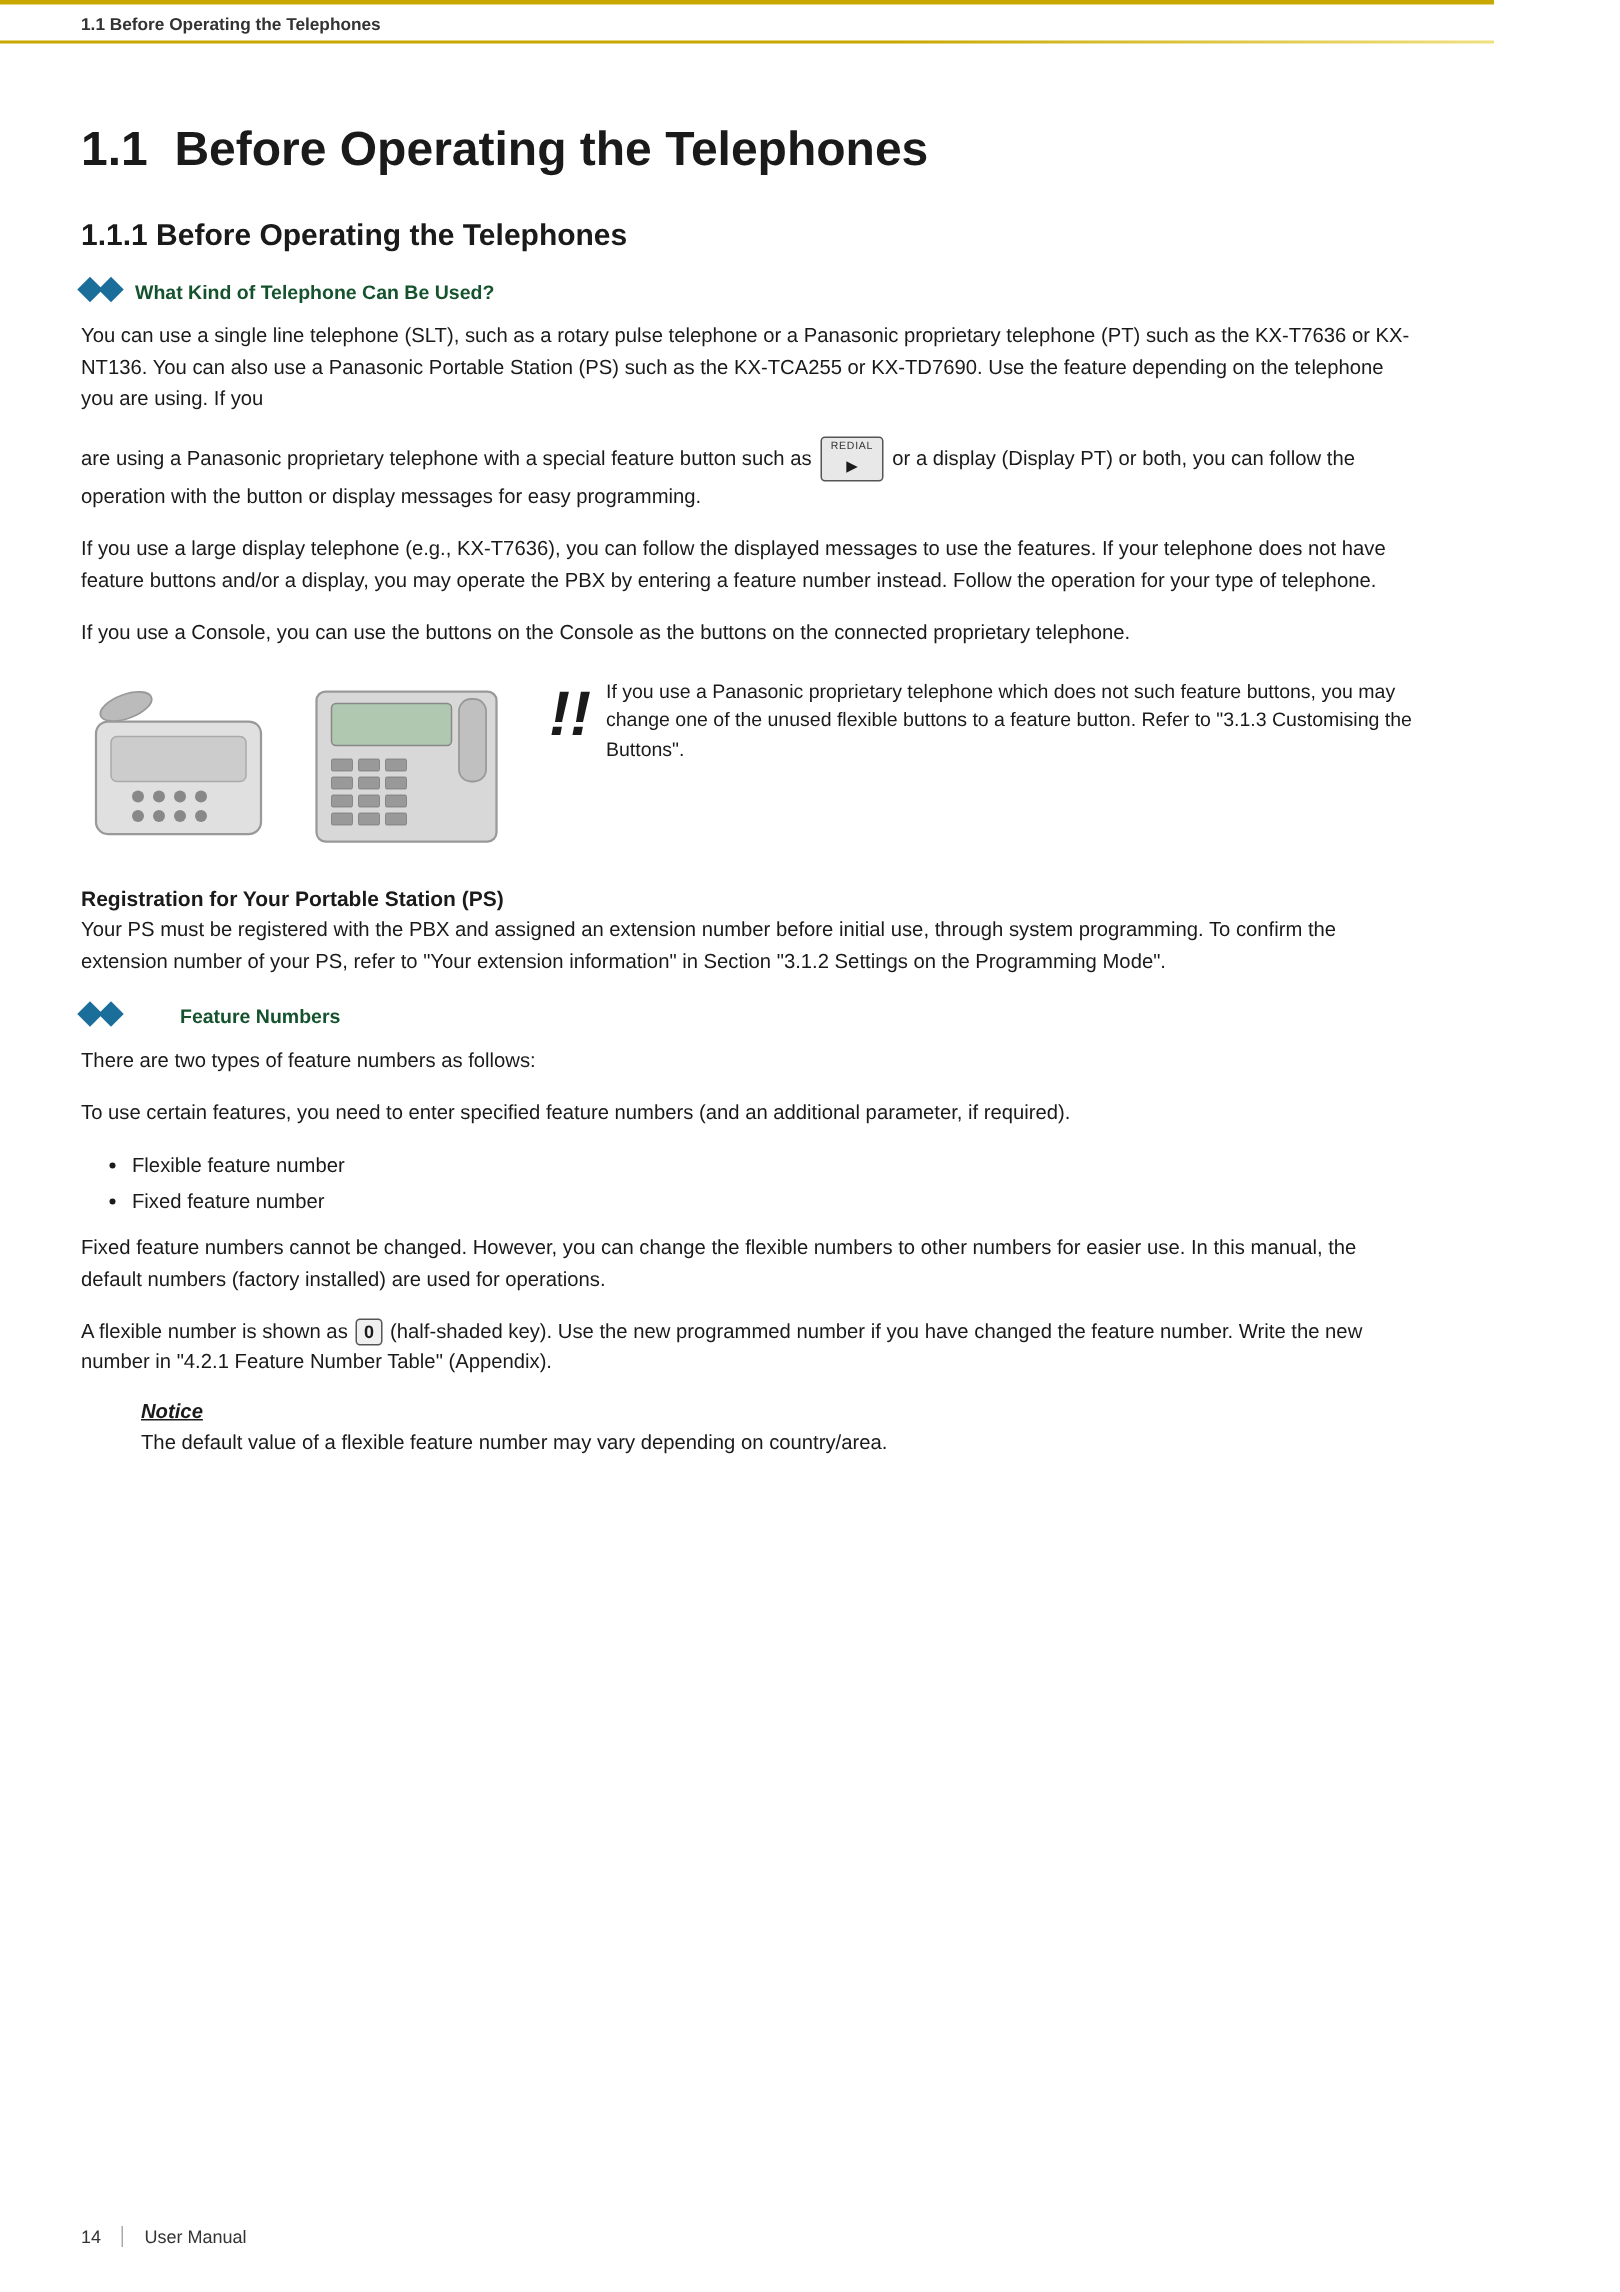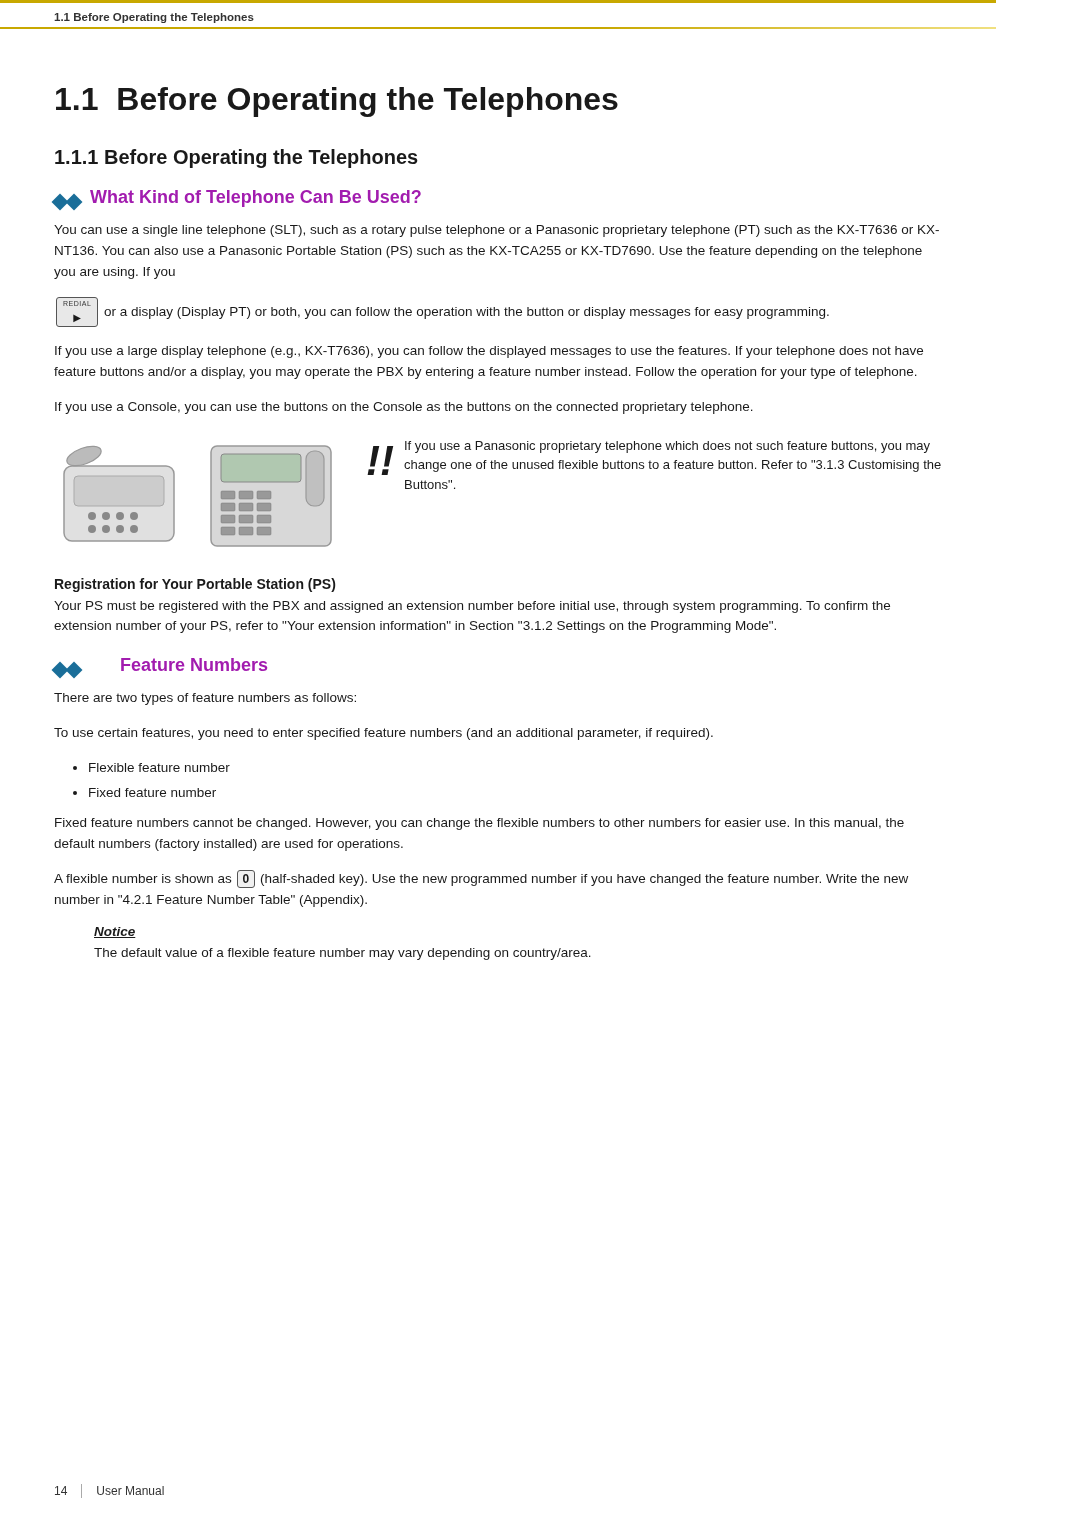--- a/index.html
+++ b/index.html
@@ -41,26 +41,26 @@
     }
     
     .section-title {
       font-size: 20px;
       font-weight: bold;
       color: #1a1a1a;
       margin-bottom: 18px;
     }
     
     .subsection-title {
-      font-size: 18px;
-      font-weight: bold;
-      color: #a21caf;
+      font-size: 13px;
+      font-weight: bold;
+      color: #14532d;
       margin-bottom: 12px;
       display: flex;
-      align-items: flex-end;
+      align-items: flex-start;
       gap: 6px;
     }
     .diamond-icons {
       display: inline-flex;
       gap: 2px;
       margin-right: 4px;
     }
     .diamond {
       width: 12px;
       height: 12px;
@@ -233,20 +233,21 @@
       </span>
       <span>What Kind of Telephone Can Be Used?</span>
     </div>
 
     <div class="section-block">
       <p>You can use a single line telephone (SLT), such as a rotary pulse telephone or a Panasonic proprietary telephone (PT) such as the KX-T7636 or KX-NT136. You can also use a Panasonic Portable Station (PS) such as the KX-TCA255 or KX-TD7690. Use the feature depending on the telephone you are using. If you</p>
     </div>
 
     <div class="section-block">
       <p>
+        <span>are using a Panasonic proprietary telephone with a special feature button such as</span>
         
         <span class="redial-btn">
           <span class="redial-label">REDIAL</span>
           <span class="redial-icon">▶</span>
         </span>
         <span>or a display (Display PT) or both, you can follow the operation with the button or display messages for easy programming.</span>
       </p>
     </div>
 
     <div class="section-block">

